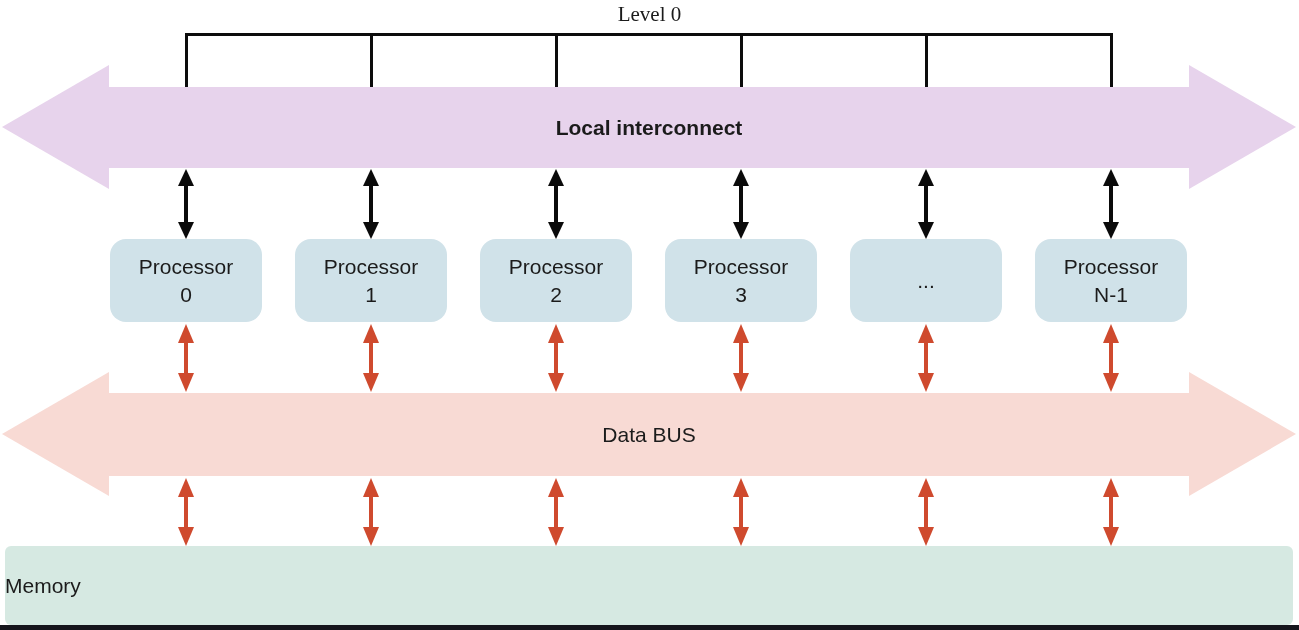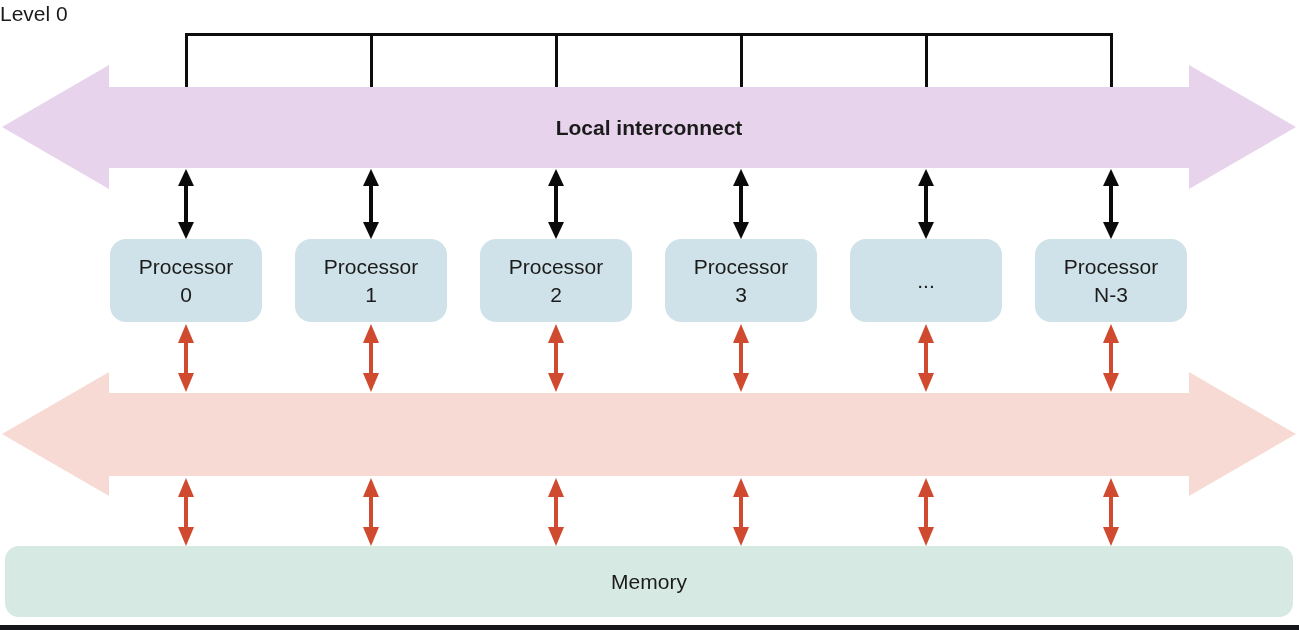--- a/index.html
+++ b/index.html
@@ -10,21 +10,21 @@
     background: #ffffff;
     overflow: hidden;
     font-family: "Liberation Sans", "DejaVu Sans", sans-serif;
     color: #1b1b1b;
   }
   .abs { position: absolute; }
 
   
   .level-label {
     left: 0; top: 1; width: 100%;
-    font-size: 21px; line-height: 28px;
+    text-align: center; font-size: 21px; line-height: 28px; font-family: Liberation Serif, serif;
   }
   .bracket-h {
     left: 185px; top: 33px; width: 928px; height: 2.5px;
     background: #0c0c0c;
   }
   .bracket-v { top: 33px; width: 2.5px; height: 55px; background: #0c0c0c; }
 
   
   .hbody { left: 108px; width: 1082px; height: 83px; }
   .hhead { width: 0; height: 0; border-top: 62px solid transparent; border-bottom: 62px solid transparent; }
@@ -75,23 +75,23 @@
     top: 239px; width: 152px; height: 83px;
     background: #d0e2e9; border-radius: 16px;
     display: flex; flex-direction: column; align-items: center; justify-content: center;
     font-size: 21px; line-height: 28px; text-align: center;
   }
   .pc0 { left: 110px; } .pc1 { left: 295px; } .pc2 { left: 480px; }
   .pc3 { left: 665px; } .pc4 { left: 850px; } .pc5 { left: 1035px; }
 
   
   .memory {
-    left: 5px; top: 546px; width: 1288px; height: 71px;
-    background: #d6e9e2; border-radius: 14px;
-    display: flex; align-items: center; justify-content: center;
+    left: 5px; top: 546px; width: 1288px; height: 79px;
+    background: #d6e9e2; border-radius: 6px;
+    display: flex; align-items: center; 
     font-size: 21px;
   }
 
   .bottom-bar { left: 0; top: 625px; width: 1299px; height: 5px; background: #15151c; }
 </style>
 </head>
 <body>
 
 <div class="canvas">
 
@@ -155,21 +155,21 @@
   <div class="abs proc pc3">
     <div>Processor</div>
     <div>3</div>
   </div>
   <div class="abs proc pc4">
     <div>...</div>
     <div></div>
   </div>
   <div class="abs proc pc5">
     <div>Processor</div>
-    <div>N-3</div>
+    <div>N-1</div>
   </div>
 
   <div class="abs varrow red row-red1 vc0">
       <div class="vhead-up"></div>
       <div class="vshaft"></div>
       <div class="vhead-down"></div>
     </div>
   <div class="abs varrow red row-red1 vc1">
       <div class="vhead-up"></div>
       <div class="vshaft"></div>
@@ -192,20 +192,21 @@
     </div>
   <div class="abs varrow red row-red1 vc5">
       <div class="vhead-up"></div>
       <div class="vshaft"></div>
       <div class="vhead-down"></div>
     </div>
 
   <div class="abs hhead bus-head-l"></div>
   <div class="abs hbody bus-body"></div>
   <div class="abs hhead bus-head-r"></div>
+  <div class="abs hlabel bus-label">Data BUS</div>
 
   <div class="abs varrow red row-red2 vc0">
       <div class="vhead-up"></div>
       <div class="vshaft"></div>
       <div class="vhead-down"></div>
     </div>
   <div class="abs varrow red row-red2 vc1">
       <div class="vhead-up"></div>
       <div class="vshaft"></div>
       <div class="vhead-down"></div>

